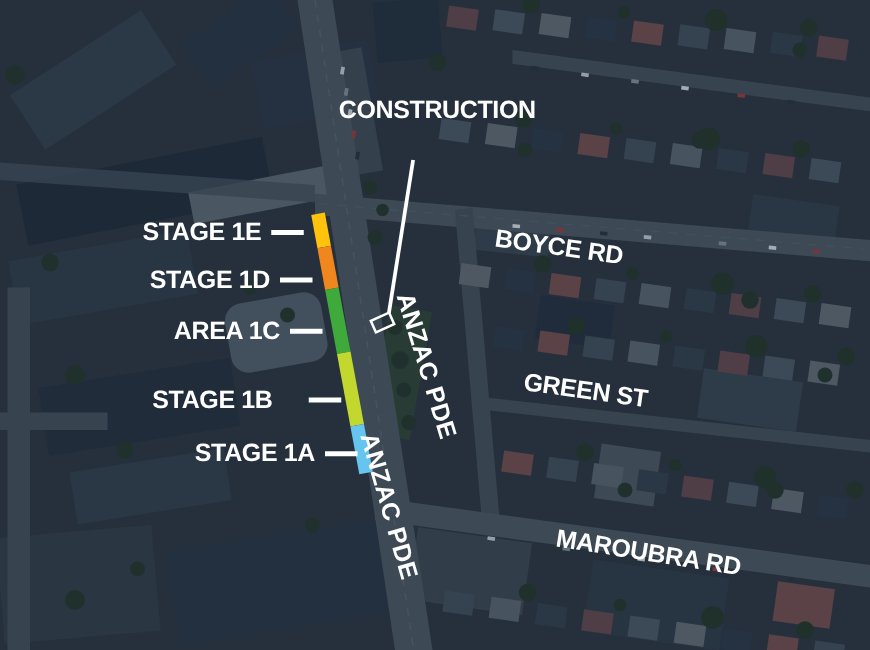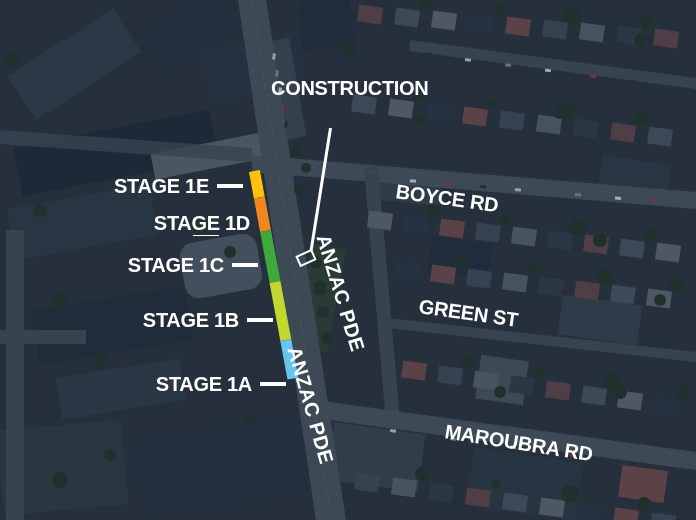--- a/index.html
+++ b/index.html
@@ -24,24 +24,24 @@
     position:absolute;left:297px;top:252px;width:14px;height:8px;
     border:2.5px solid #fff;transform:rotate(-24deg);
   }
   
   .stage-row{
     position:absolute;display:flex;align-items:center;height:24px;
     color:#fff;font-weight:bold;font-size:20px;letter-spacing:-0.3px;white-space:nowrap;
   }
   .stage-row .tick{width:26px;height:3.5px;background:#fff;margin-left:8px;}
   #row-1e{top:174px;right:453px;text-align:right;}
-  #row-1d{top:212px;right:446px;flex-direction:column;}
+  #row-1d{top:212px;right:446px;}
   #row-1c{top:253px;right:438px;}
-  #row-1b{top:308px;right:423px;}
-  #row-1a{top:351px;right:410px;margin-top:21px;}
+  #row-1b{top:308px;right:423px;gap:21px;}
+  #row-1a{top:351px;right:410px;}
   
   #stage-bar{
     position:absolute;left:249px;top:172px;width:11px;
     transform:rotate(-10.5deg);transform-origin:top left;
   }
   #stage-bar .seg{width:11px;}
   
   #label-boyce{left:396px;top:181px;transform:rotate(8deg);}
   #label-green{left:419px;top:296px;transform:rotate(8deg);}
   #label-maroubra{left:445px;top:421px;transform:rotate(9deg);}
@@ -241,21 +241,21 @@
 
   <div id="row-1e" class="stage-row">
     <span>STAGE 1E</span>
     <span class="tick"></span>
   </div>
   <div id="row-1d" class="stage-row">
     <span>STAGE 1D</span>
     <span class="tick"></span>
   </div>
   <div id="row-1c" class="stage-row">
-    <span>STAGE 1C</span>
+    <span>AREA 1C</span>
     <span class="tick"></span>
   </div>
   <div id="row-1b" class="stage-row">
     <span>STAGE 1B</span>
     <span class="tick"></span>
   </div>
   <div id="row-1a" class="stage-row">
     <span>STAGE 1A</span>
     <span class="tick"></span>
   </div>

